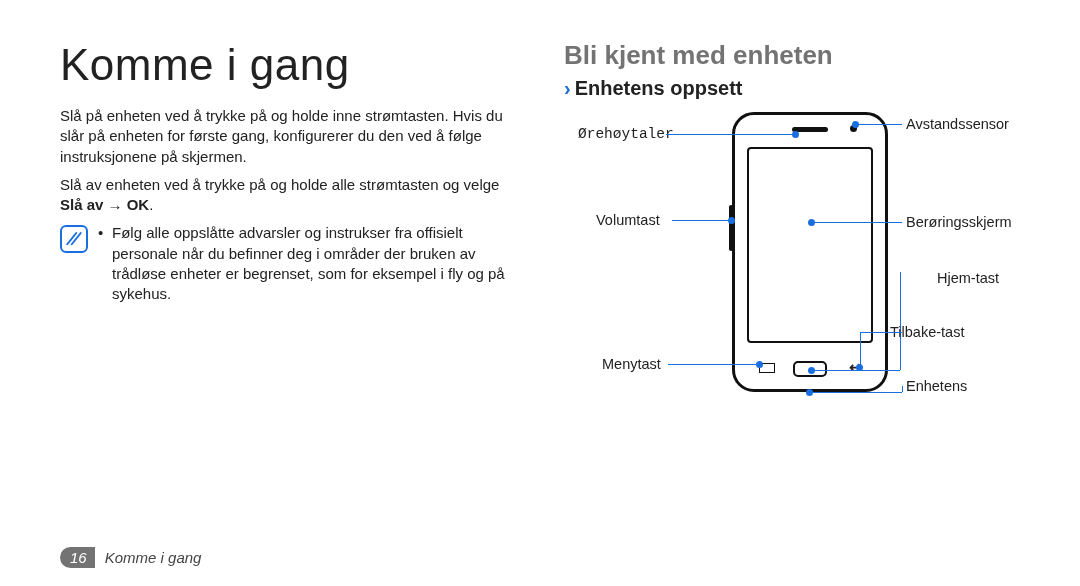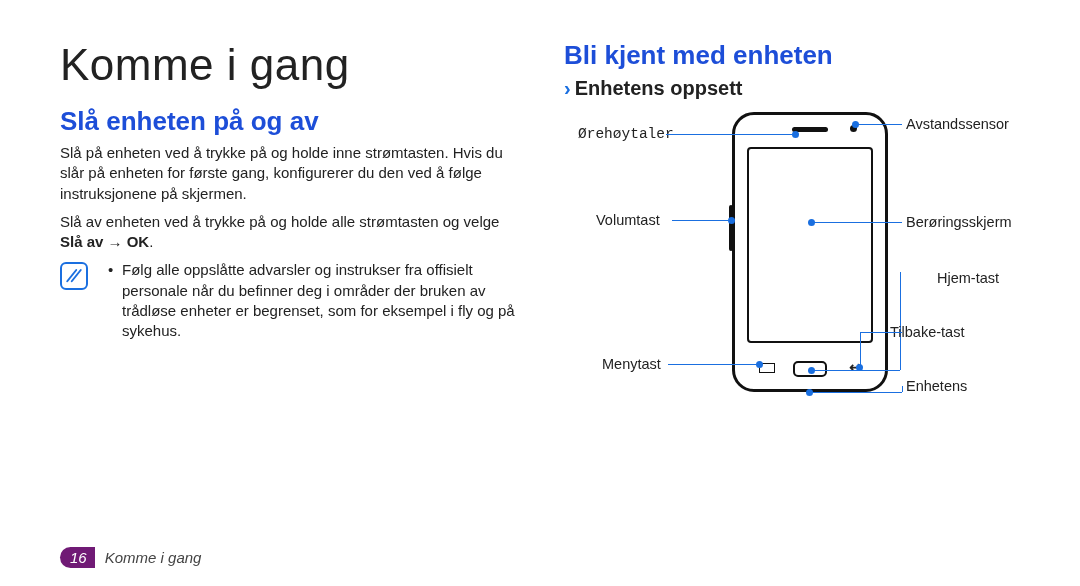--- a/index.html
+++ b/index.html
@@ -20,41 +20,41 @@
   .main-title {
     font-size: 44px;
     font-weight: 400;
     color: #222;
     margin-bottom: 16px;
     letter-spacing: 0.5px;
   }
   .blue-heading {
     font-size: 26px;
     font-weight: 700;
-    color: #1d4ed8;
+    color: #737373;
     margin-bottom: 6px;
   }
   .para {
     font-size: 15px;
     line-height: 1.35;
     margin-bottom: 8px;
   }
   .subheading {
     font-size: 20px;
     font-weight: 700;
     color: #222;
     margin-bottom: 4px;
   }
   .subheading .chev {
     color: #1a6fe0;
     margin-right: 4px;
   }
   .notebox {
     display: flex;
-    gap: 20px;
+    gap: 10px;
     margin-top: 6px;
   }
   .note-icon {
     width: 28px;
     height: 28px;
     border: 2.5px solid #1a6fe0;
     border-radius: 6px;
     display: flex;
     align-items: center;
     justify-content: center;
@@ -83,21 +83,21 @@
     bottom: 18px;
     left: 60px;
     display: flex;
     align-items: center;
     gap: 10px;
     font-style: italic;
     font-size: 15px;
     color: #444;
   }
   .page-badge {
-    background: #701a75;
+    background: #737373;
     color: #fff;
     font-style: italic;
     font-size: 15px;
     padding: 2px 8px 2px 10px;
     border-top-left-radius: 14px;
     border-bottom-left-radius: 14px;
   }
   
   .diagram {
     position: relative;
@@ -210,21 +210,20 @@
     height: auto;
   }
 </style>
 </head>
 <body>
 
 <div class="columns">
 
   <div class="col">
     <h1 class="main-title">Komme i gang</h1>
-    <h2 class="blue-heading">Slå enheten på og av</h2>
     <p class="para">Slå på enheten ved å trykke på og holde inne strømtasten. Hvis du slår på enheten for første gang, konfigurerer du den ved å følge instruksjonene på skjermen.</p>
     <p class="para">
       <span>Slå av enheten ved å trykke på og holde alle strømtasten og velge </span><b>Slå av → OK</b><span>.</span>
     </p>
     <div class="notebox">
       <div class="note-icon">
         <svg viewBox="0 0 24 24" fill="none" stroke="#1a6fe0" stroke-width="2.6" stroke-linecap="round">
           <path d="M3 19 L15 4"></path>
           <path d="M9 19 L21 4"></path>
         </svg>

